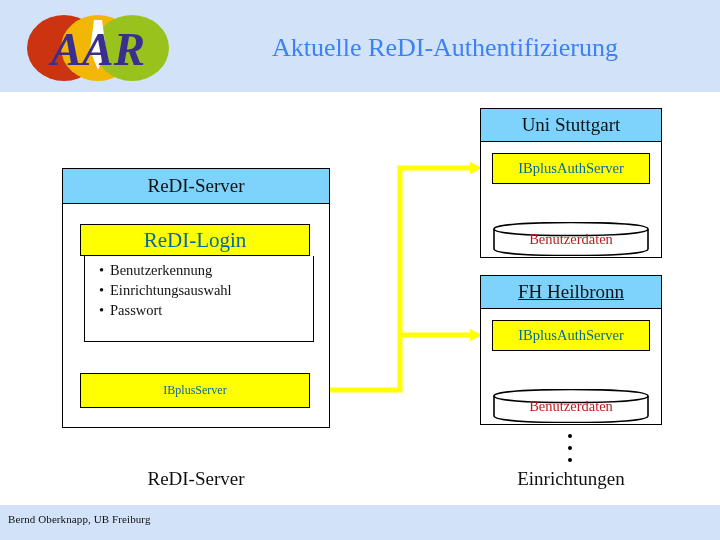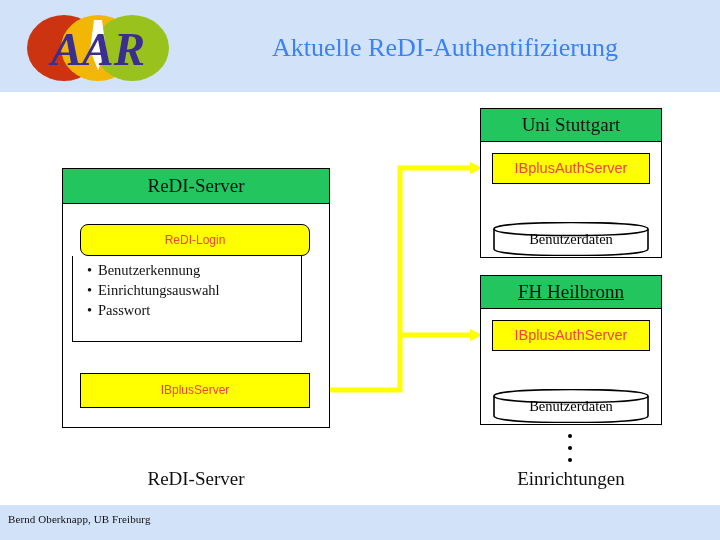--- a/index.html
+++ b/index.html
@@ -35,51 +35,51 @@
   .footer-text{
     position:absolute;left:8px;top:513px;
     font-size:11px;color:#111;letter-spacing:0.1px;
     font-family:"Liberation Serif", serif;white-space:nowrap;
   }
 
   
   .gbox{position:absolute;border:1.5px solid #000;background:#fff;box-sizing:border-box;}
   .gbox-header{
     position:absolute;left:0;top:0;right:0;
-    background:#22c55e;border-bottom:1.5px solid #000;
+    background:#7dd3fc;border-bottom:1.5px solid #000;
     box-sizing:border-box;text-align:center;color:#111;
     font-family:"Liberation Serif", serif;white-space:nowrap;
   }
 
   
   .ybox{
     position:absolute;background:#ffff00;border:1.5px solid #000;
-    box-sizing:border-box;text-align:center;color:#ef4444;
-    font-family:Liberation Sans, sans-serif;white-space:nowrap;
+    box-sizing:border-box;text-align:center;color:#0369a1;
+    font-family:Liberation Serif, serif;white-space:nowrap;
   }
 
   
   .listbox{
     position:absolute;background:#fff;border:1.5px solid #000;border-top:none;
     box-sizing:border-box;
   }
   .listbox ul{margin:0;padding:4px 0 0 14px;list-style:none;}
   .listbox li{
     font-size:14.5px;line-height:20px;color:#111;white-space:nowrap;
     font-family:"Liberation Serif", serif;
   }
   .listbox li::before{content:"\2022";display:inline-block;width:11px;}
 
   
   .cyl{position:absolute;}
   .cyl svg{position:absolute;left:0;top:0;}
   .cyl .cyl-label{
     position:absolute;left:0;top:0;width:100%;height:100%;
     display:flex;align-items:center;justify-content:center;
-    font-size:14.5px;color:#000000;white-space:nowrap;
+    font-size:14.5px;color:#b91c1c;white-space:nowrap;
     font-family:"Liberation Serif", serif;
   }
 
   
   .caption{
     position:absolute;text-align:center;font-size:19px;color:#111;
     white-space:nowrap;font-family:"Liberation Serif", serif;
   }
 
   
@@ -129,23 +129,23 @@
 
     <line x1="571" y1="357" x2="571" y2="389" stroke="#000" stroke-width="2.4"></line>
     <polygon points="571,351 566,363 576,363" fill="#000"></polygon>
     <polygon points="571,395 566,383 576,383" fill="#000"></polygon>
   </svg>
 
   <div class="gbox" style="left:62px;top:168px;width:268px;height:260px;">
     <div class="gbox-header" style="height:35px;line-height:33px;font-size:19px;">ReDI-Server</div>
   </div>
 
-  <div class="ybox" style="left:80px;top:224px;width:230px;height:32px;line-height:30px;font-size:12px;border-radius:8px;">ReDI-Login</div>
+  <div class="ybox" style="left:80px;top:224px;width:230px;height:32px;line-height:30px;font-size:21px;">ReDI-Login</div>
 
-  <div class="listbox" style="left:72px;top:256px;width:230px;height:86px;">
+  <div class="listbox" style="left:84px;top:256px;width:230px;height:86px;">
     <ul>
       <li>Benutzerkennung</li>
       <li>Einrichtungsauswahl</li>
       <li>Passwort</li>
     </ul>
   </div>
 
   <div class="ybox" style="left:80px;top:373px;width:230px;height:35px;line-height:33px;font-size:12px;">IBplusServer</div>
 
   <div class="caption" style="left:62px;top:468px;width:268px;">ReDI-Server</div>

